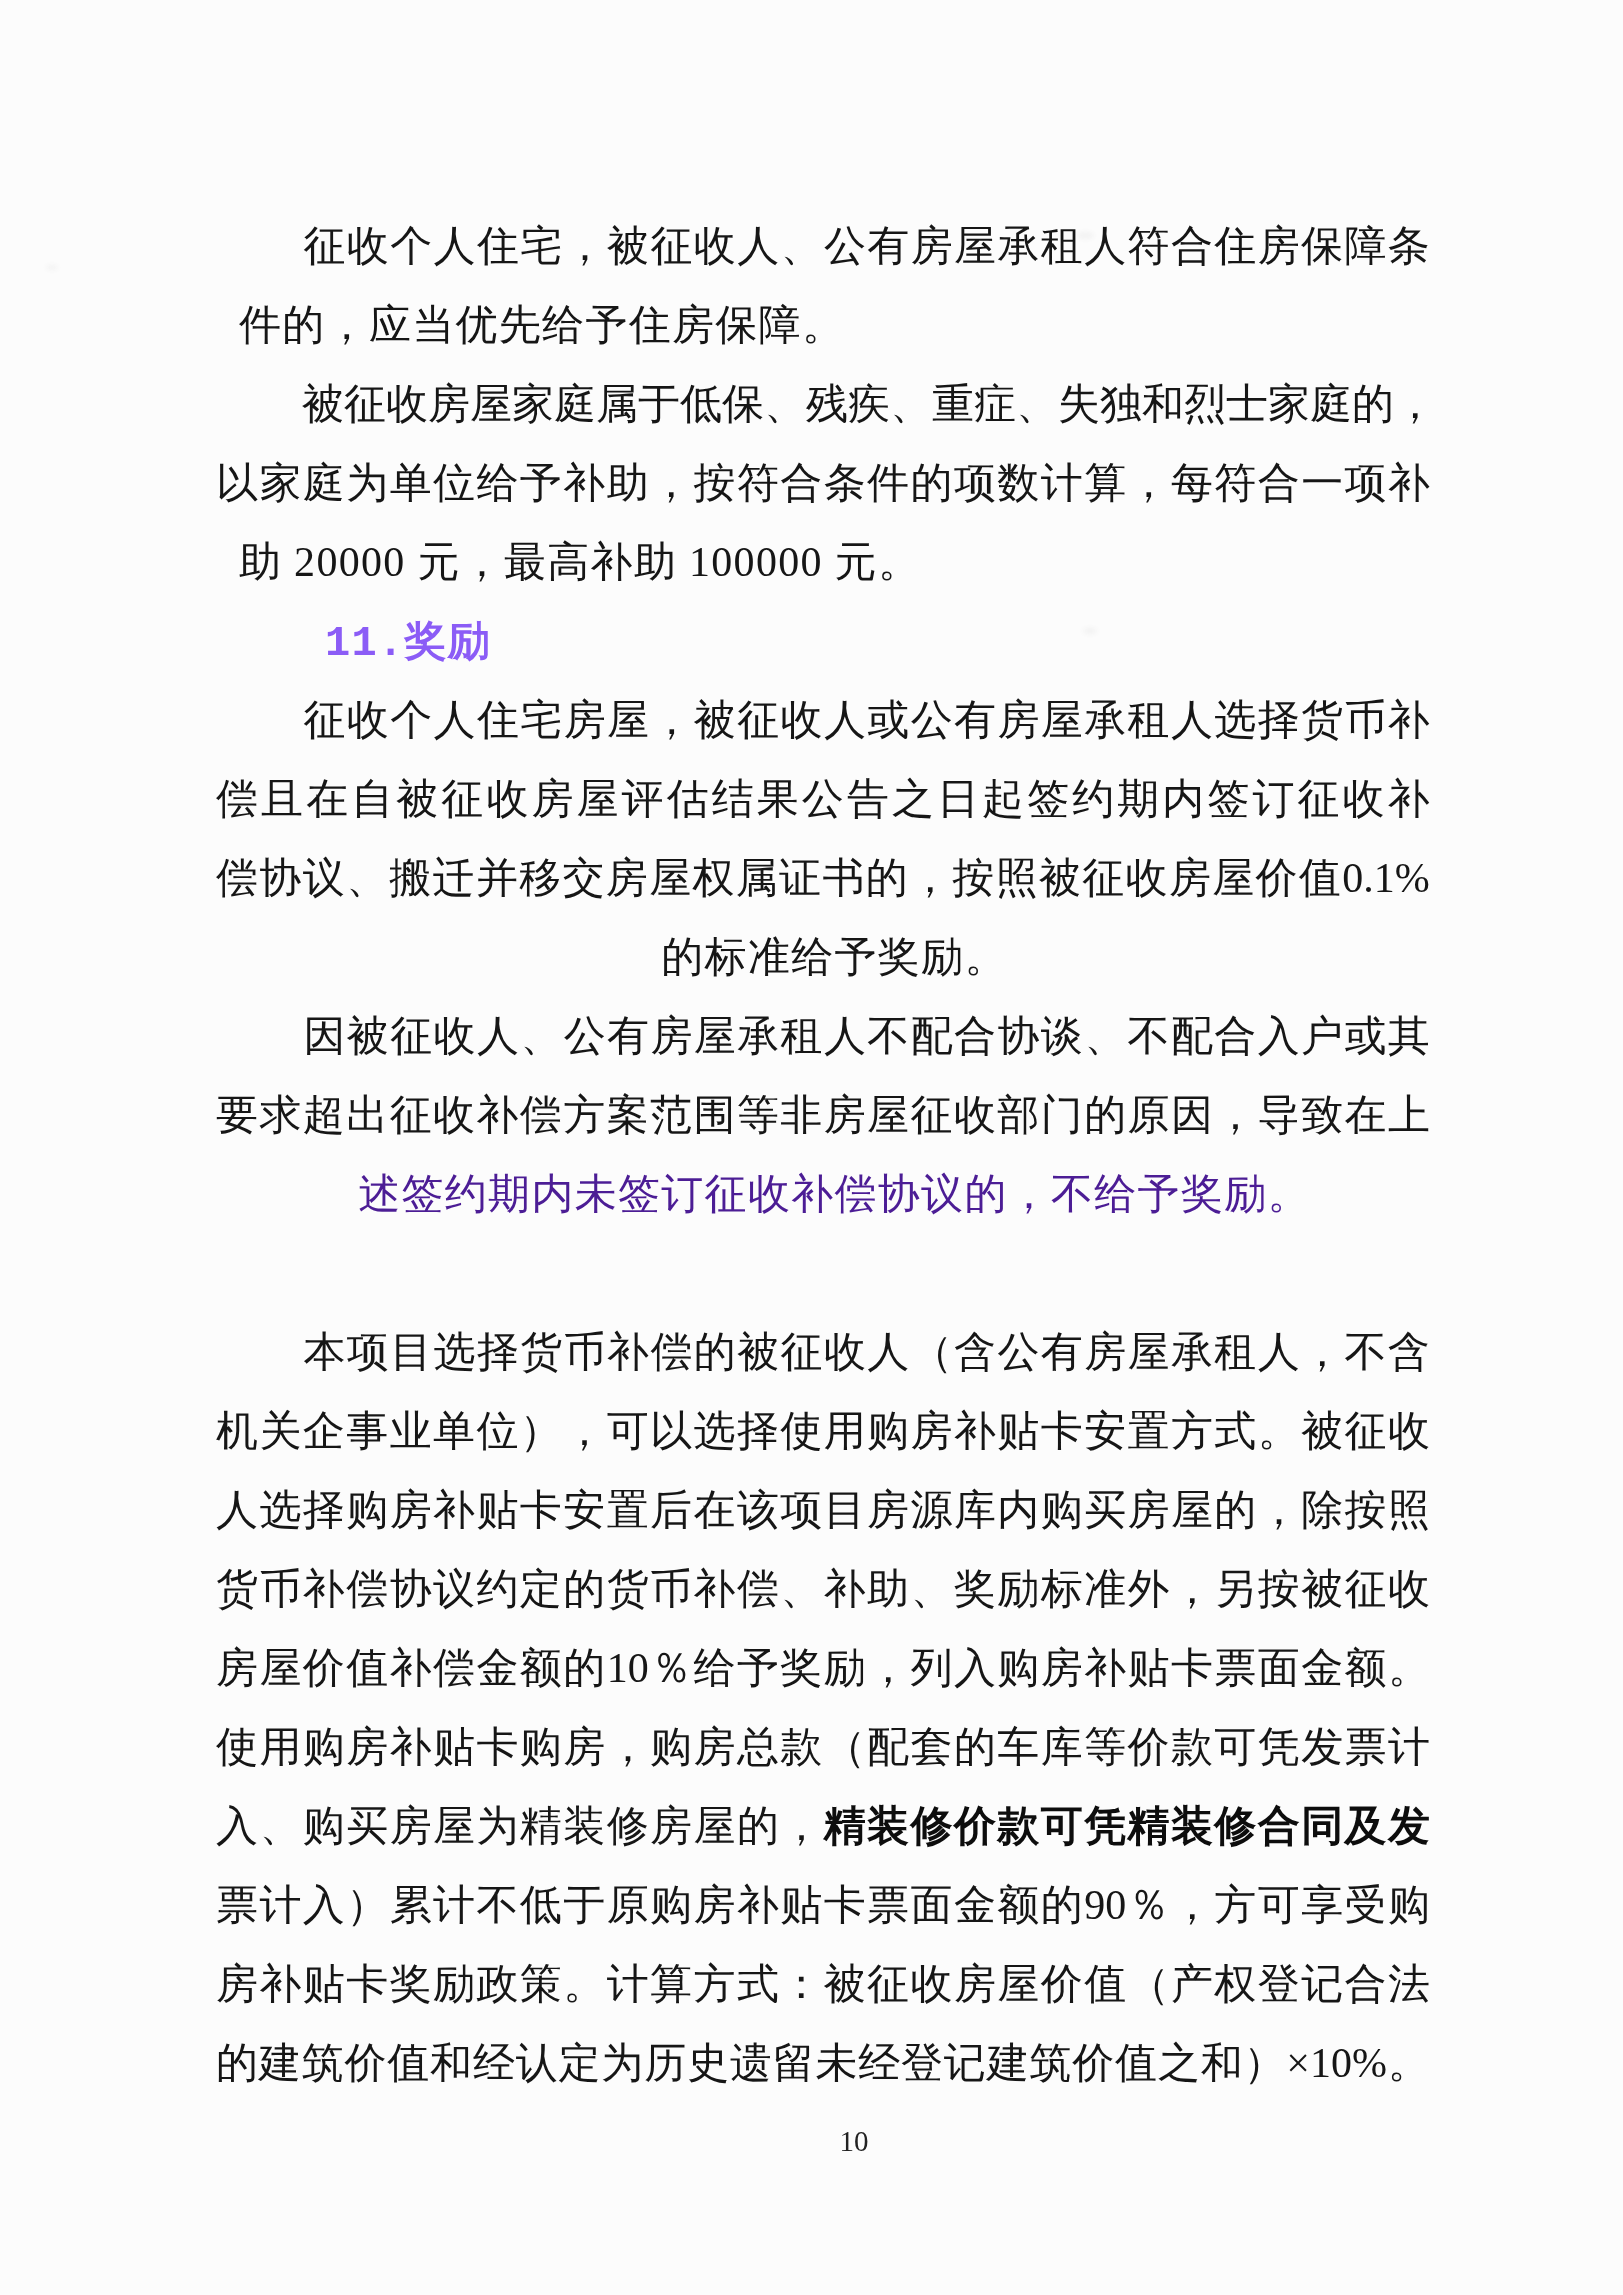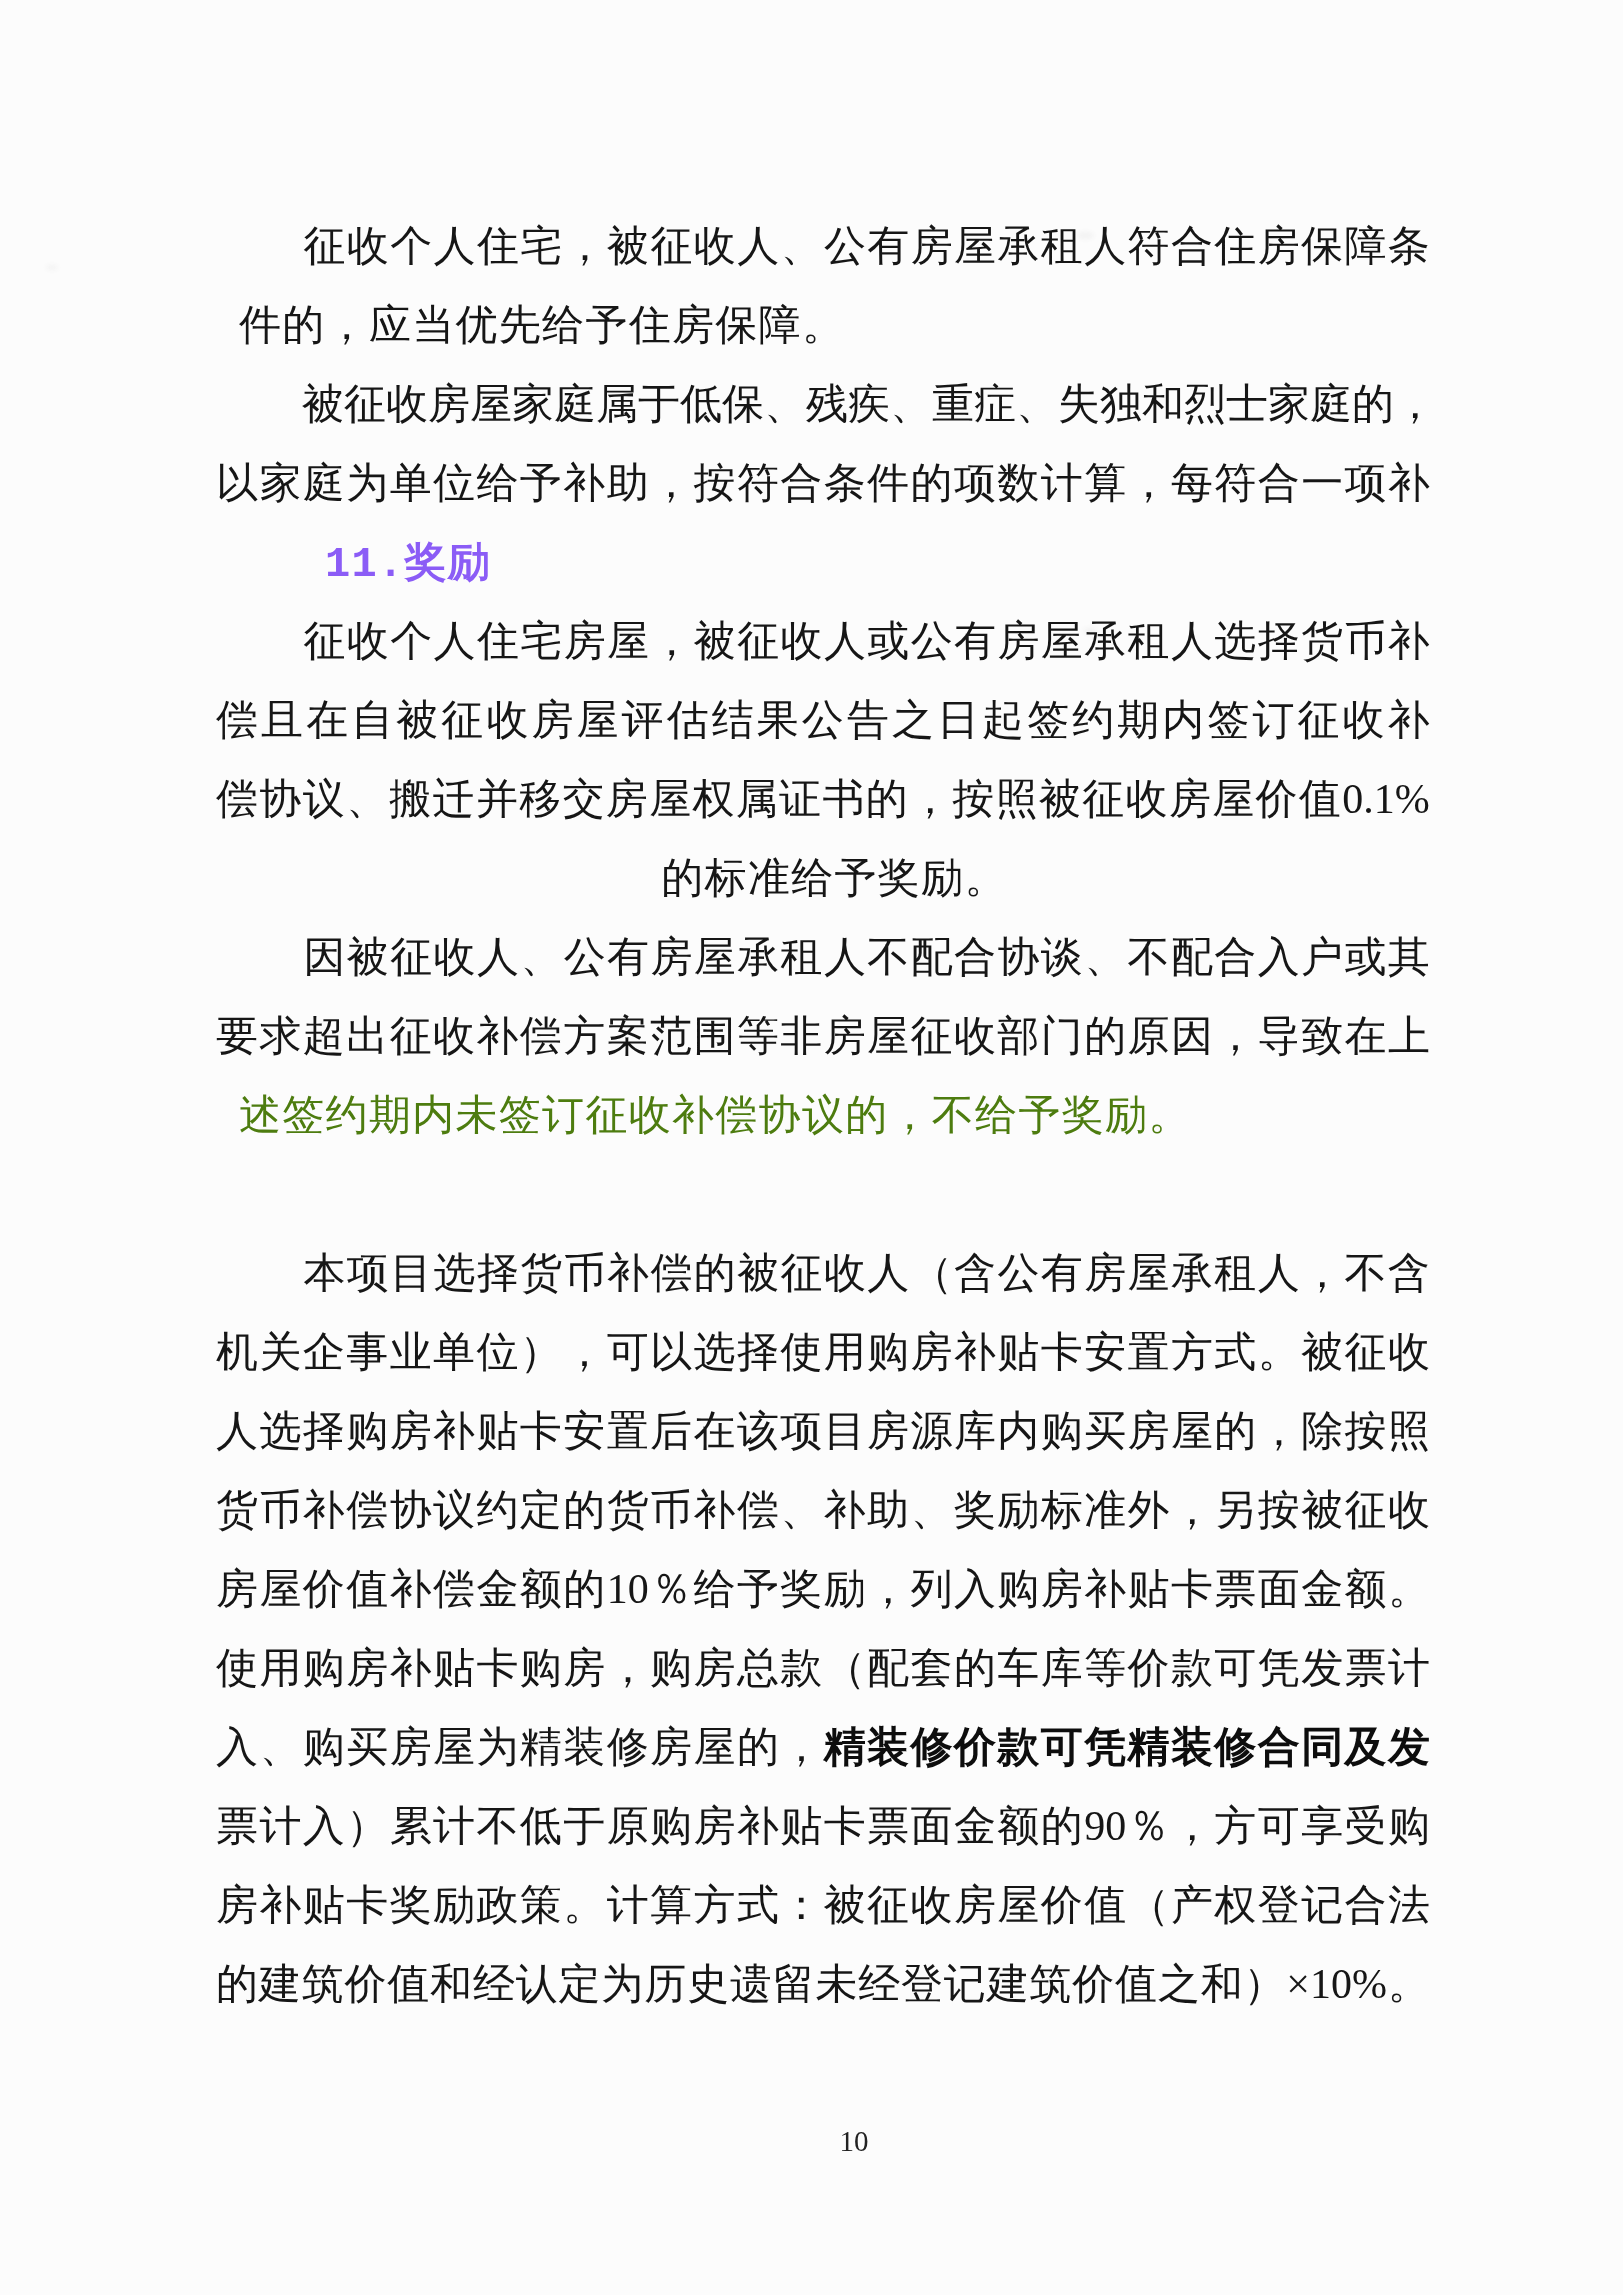--- a/index.html
+++ b/index.html
@@ -68,28 +68,29 @@
 </style>
 </head>
 <body>
 
 <div class="page" style="background: rgb(252, 252, 252);">
   <div class="doc">
       <div class="line justify" style="color: rgb(22, 22, 22);"><span class="indent"></span><span class="seg">征</span><span class="seg">收</span><span class="seg">个</span><span class="seg">人</span><span class="seg">住</span><span class="seg">宅</span><span class="seg">，</span><span class="seg">被</span><span class="seg">征</span><span class="seg">收</span><span class="seg">人</span><span class="seg">、</span><span class="seg">公</span><span class="seg">有</span><span class="seg">房</span><span class="seg">屋</span><span class="seg">承</span><span class="seg">租</span><span class="seg">人</span><span class="seg">符</span><span class="seg">合</span><span class="seg">住</span><span class="seg">房</span><span class="seg">保</span><span class="seg">障</span><span class="seg">条</span></div>
       <div class="line" style="color: rgb(22, 22, 22);"><span class="seg">件的，应当优先给予住房保障。</span></div>
       <div class="line justify" style="color: rgb(22, 22, 22);"><span class="indent"></span><span class="seg">被</span><span class="seg">征</span><span class="seg">收</span><span class="seg">房</span><span class="seg">屋</span><span class="seg">家</span><span class="seg">庭</span><span class="seg">属</span><span class="seg">于</span><span class="seg">低</span><span class="seg">保</span><span class="seg">、</span><span class="seg">残</span><span class="seg">疾</span><span class="seg">、</span><span class="seg">重</span><span class="seg">症</span><span class="seg">、</span><span class="seg">失</span><span class="seg">独</span><span class="seg">和</span><span class="seg">烈</span><span class="seg">士</span><span class="seg">家</span><span class="seg">庭</span><span class="seg">的</span><span class="seg">，</span></div>
       <div class="line justify" style="color: rgb(22, 22, 22);"><span class="seg">以</span><span class="seg">家</span><span class="seg">庭</span><span class="seg">为</span><span class="seg">单</span><span class="seg">位</span><span class="seg">给</span><span class="seg">予</span><span class="seg">补</span><span class="seg">助</span><span class="seg">，</span><span class="seg">按</span><span class="seg">符</span><span class="seg">合</span><span class="seg">条</span><span class="seg">件</span><span class="seg">的</span><span class="seg">项</span><span class="seg">数</span><span class="seg">计</span><span class="seg">算</span><span class="seg">，</span><span class="seg">每</span><span class="seg">符</span><span class="seg">合</span><span class="seg">一</span><span class="seg">项</span><span class="seg">补</span></div>
+      <div class="line" style="color: rgb(22, 22, 22);"><span class="seg">助 20000 元，最高补助 100000 元。</span></div>
       <div class="line heading" style="color: rgb(22, 22, 22);"><span class="indent"></span><span class="seg bold">11.奖励</span></div>
       <div class="line justify" style="color: rgb(22, 22, 22);"><span class="indent"></span><span class="seg">征</span><span class="seg">收</span><span class="seg">个</span><span class="seg">人</span><span class="seg">住</span><span class="seg">宅</span><span class="seg">房</span><span class="seg">屋</span><span class="seg">，</span><span class="seg">被</span><span class="seg">征</span><span class="seg">收</span><span class="seg">人</span><span class="seg">或</span><span class="seg">公</span><span class="seg">有</span><span class="seg">房</span><span class="seg">屋</span><span class="seg">承</span><span class="seg">租</span><span class="seg">人</span><span class="seg">选</span><span class="seg">择</span><span class="seg">货</span><span class="seg">币</span><span class="seg">补</span></div>
       <div class="line justify" style="color: rgb(22, 22, 22);"><span class="seg">偿</span><span class="seg">且</span><span class="seg">在</span><span class="seg">自</span><span class="seg">被</span><span class="seg">征</span><span class="seg">收</span><span class="seg">房</span><span class="seg">屋</span><span class="seg">评</span><span class="seg">估</span><span class="seg">结</span><span class="seg">果</span><span class="seg">公</span><span class="seg">告</span><span class="seg">之</span><span class="seg">日</span><span class="seg">起</span><span class="seg">签</span><span class="seg">约</span><span class="seg">期</span><span class="seg">内</span><span class="seg">签</span><span class="seg">订</span><span class="seg">征</span><span class="seg">收</span><span class="seg">补</span></div>
       <div class="line justify" style="color: rgb(22, 22, 22);"><span class="seg">偿</span><span class="seg">协</span><span class="seg">议</span><span class="seg">、</span><span class="seg">搬</span><span class="seg">迁</span><span class="seg">并</span><span class="seg">移</span><span class="seg">交</span><span class="seg">房</span><span class="seg">屋</span><span class="seg">权</span><span class="seg">属</span><span class="seg">证</span><span class="seg">书</span><span class="seg">的</span><span class="seg">，</span><span class="seg">按</span><span class="seg">照</span><span class="seg">被</span><span class="seg">征</span><span class="seg">收</span><span class="seg">房</span><span class="seg">屋</span><span class="seg">价</span><span class="seg">值</span><span class="seg">0.1%</span></div>
       <div class="line" style="color: rgb(22, 22, 22); justify-content: center;"><span class="seg">的标准给予奖励。</span></div>
       <div class="line justify" style="color: rgb(22, 22, 22);"><span class="indent"></span><span class="seg">因</span><span class="seg">被</span><span class="seg">征</span><span class="seg">收</span><span class="seg">人</span><span class="seg">、</span><span class="seg">公</span><span class="seg">有</span><span class="seg">房</span><span class="seg">屋</span><span class="seg">承</span><span class="seg">租</span><span class="seg">人</span><span class="seg">不</span><span class="seg">配</span><span class="seg">合</span><span class="seg">协</span><span class="seg">谈</span><span class="seg">、</span><span class="seg">不</span><span class="seg">配</span><span class="seg">合</span><span class="seg">入</span><span class="seg">户</span><span class="seg">或</span><span class="seg">其</span></div>
       <div class="line justify" style="color: rgb(22, 22, 22);"><span class="seg">要</span><span class="seg">求</span><span class="seg">超</span><span class="seg">出</span><span class="seg">征</span><span class="seg">收</span><span class="seg">补</span><span class="seg">偿</span><span class="seg">方</span><span class="seg">案</span><span class="seg">范</span><span class="seg">围</span><span class="seg">等</span><span class="seg">非</span><span class="seg">房</span><span class="seg">屋</span><span class="seg">征</span><span class="seg">收</span><span class="seg">部</span><span class="seg">门</span><span class="seg">的</span><span class="seg">原</span><span class="seg">因</span><span class="seg">，</span><span class="seg">导</span><span class="seg">致</span><span class="seg">在</span><span class="seg">上</span></div>
-      <div class="line" style="color: #4d7c0f;"><span class="seg">述签约期内未签订征收补偿协议的，不给予奖励。</span></div>
+      <div class="line" style="color: #4c1d95; justify-content: center;"><span class="seg">述签约期内未签订征收补偿协议的，不给予奖励。</span></div>
       <div class="line heading" style="color: rgb(22, 22, 22);"><span class="indent"></span></div>
       <div class="line justify" style="color: rgb(22, 22, 22);"><span class="indent"></span><span class="seg">本</span><span class="seg">项</span><span class="seg">目</span><span class="seg">选</span><span class="seg">择</span><span class="seg">货</span><span class="seg">币</span><span class="seg">补</span><span class="seg">偿</span><span class="seg">的</span><span class="seg">被</span><span class="seg">征</span><span class="seg">收</span><span class="seg">人</span><span class="seg">（</span><span class="seg">含</span><span class="seg">公</span><span class="seg">有</span><span class="seg">房</span><span class="seg">屋</span><span class="seg">承</span><span class="seg">租</span><span class="seg">人</span><span class="seg">，</span><span class="seg">不</span><span class="seg">含</span></div>
       <div class="line justify" style="color: rgb(22, 22, 22);"><span class="seg">机</span><span class="seg">关</span><span class="seg">企</span><span class="seg">事</span><span class="seg">业</span><span class="seg">单</span><span class="seg">位</span><span class="seg">）</span><span class="seg">，</span><span class="seg">可</span><span class="seg">以</span><span class="seg">选</span><span class="seg">择</span><span class="seg">使</span><span class="seg">用</span><span class="seg">购</span><span class="seg">房</span><span class="seg">补</span><span class="seg">贴</span><span class="seg">卡</span><span class="seg">安</span><span class="seg">置</span><span class="seg">方</span><span class="seg">式</span><span class="seg">。</span><span class="seg">被</span><span class="seg">征</span><span class="seg">收</span></div>
       <div class="line justify" style="color: rgb(22, 22, 22);"><span class="seg">人</span><span class="seg">选</span><span class="seg">择</span><span class="seg">购</span><span class="seg">房</span><span class="seg">补</span><span class="seg">贴</span><span class="seg">卡</span><span class="seg">安</span><span class="seg">置</span><span class="seg">后</span><span class="seg">在</span><span class="seg">该</span><span class="seg">项</span><span class="seg">目</span><span class="seg">房</span><span class="seg">源</span><span class="seg">库</span><span class="seg">内</span><span class="seg">购</span><span class="seg">买</span><span class="seg">房</span><span class="seg">屋</span><span class="seg">的</span><span class="seg">，</span><span class="seg">除</span><span class="seg">按</span><span class="seg">照</span></div>
       <div class="line justify" style="color: rgb(22, 22, 22);"><span class="seg">货</span><span class="seg">币</span><span class="seg">补</span><span class="seg">偿</span><span class="seg">协</span><span class="seg">议</span><span class="seg">约</span><span class="seg">定</span><span class="seg">的</span><span class="seg">货</span><span class="seg">币</span><span class="seg">补</span><span class="seg">偿</span><span class="seg">、</span><span class="seg">补</span><span class="seg">助</span><span class="seg">、</span><span class="seg">奖</span><span class="seg">励</span><span class="seg">标</span><span class="seg">准</span><span class="seg">外</span><span class="seg">，</span><span class="seg">另</span><span class="seg">按</span><span class="seg">被</span><span class="seg">征</span><span class="seg">收</span></div>
       <div class="line justify" style="color: rgb(22, 22, 22);"><span class="seg">房</span><span class="seg">屋</span><span class="seg">价</span><span class="seg">值</span><span class="seg">补</span><span class="seg">偿</span><span class="seg">金</span><span class="seg">额</span><span class="seg">的</span><span class="seg">10</span><span class="seg">％</span><span class="seg">给</span><span class="seg">予</span><span class="seg">奖</span><span class="seg">励</span><span class="seg">，</span><span class="seg">列</span><span class="seg">入</span><span class="seg">购</span><span class="seg">房</span><span class="seg">补</span><span class="seg">贴</span><span class="seg">卡</span><span class="seg">票</span><span class="seg">面</span><span class="seg">金</span><span class="seg">额</span><span class="seg">。</span></div>
       <div class="line justify" style="color: rgb(22, 22, 22);"><span class="seg">使</span><span class="seg">用</span><span class="seg">购</span><span class="seg">房</span><span class="seg">补</span><span class="seg">贴</span><span class="seg">卡</span><span class="seg">购</span><span class="seg">房</span><span class="seg">，</span><span class="seg">购</span><span class="seg">房</span><span class="seg">总</span><span class="seg">款</span><span class="seg">（</span><span class="seg">配</span><span class="seg">套</span><span class="seg">的</span><span class="seg">车</span><span class="seg">库</span><span class="seg">等</span><span class="seg">价</span><span class="seg">款</span><span class="seg">可</span><span class="seg">凭</span><span class="seg">发</span><span class="seg">票</span><span class="seg">计</span></div>
       <div class="line justify" style="color: rgb(22, 22, 22);"><span class="seg">入</span><span class="seg">、</span><span class="seg">购</span><span class="seg">买</span><span class="seg">房</span><span class="seg">屋</span><span class="seg">为</span><span class="seg">精</span><span class="seg">装</span><span class="seg">修</span><span class="seg">房</span><span class="seg">屋</span><span class="seg">的</span><span class="seg">，</span><span class="seg bold">精</span><span class="seg bold">装</span><span class="seg bold">修</span><span class="seg bold">价</span><span class="seg bold">款</span><span class="seg bold">可</span><span class="seg bold">凭</span><span class="seg bold">精</span><span class="seg bold">装</span><span class="seg bold">修</span><span class="seg bold">合</span><span class="seg bold">同</span><span class="seg bold">及</span><span class="seg bold">发</span></div>
       <div class="line justify" style="color: rgb(22, 22, 22);"><span class="seg">票</span><span class="seg">计</span><span class="seg">入</span><span class="seg">）</span><span class="seg">累</span><span class="seg">计</span><span class="seg">不</span><span class="seg">低</span><span class="seg">于</span><span class="seg">原</span><span class="seg">购</span><span class="seg">房</span><span class="seg">补</span><span class="seg">贴</span><span class="seg">卡</span><span class="seg">票</span><span class="seg">面</span><span class="seg">金</span><span class="seg">额</span><span class="seg">的</span><span class="seg">90</span><span class="seg">％</span><span class="seg">，</span><span class="seg">方</span><span class="seg">可</span><span class="seg">享</span><span class="seg">受</span><span class="seg">购</span></div>
       <div class="line justify" style="color: rgb(22, 22, 22);"><span class="seg">房</span><span class="seg">补</span><span class="seg">贴</span><span class="seg">卡</span><span class="seg">奖</span><span class="seg">励</span><span class="seg">政</span><span class="seg">策</span><span class="seg">。</span><span class="seg">计</span><span class="seg">算</span><span class="seg">方</span><span class="seg">式</span><span class="seg">：</span><span class="seg">被</span><span class="seg">征</span><span class="seg">收</span><span class="seg">房</span><span class="seg">屋</span><span class="seg">价</span><span class="seg">值</span><span class="seg">（</span><span class="seg">产</span><span class="seg">权</span><span class="seg">登</span><span class="seg">记</span><span class="seg">合</span><span class="seg">法</span></div>

